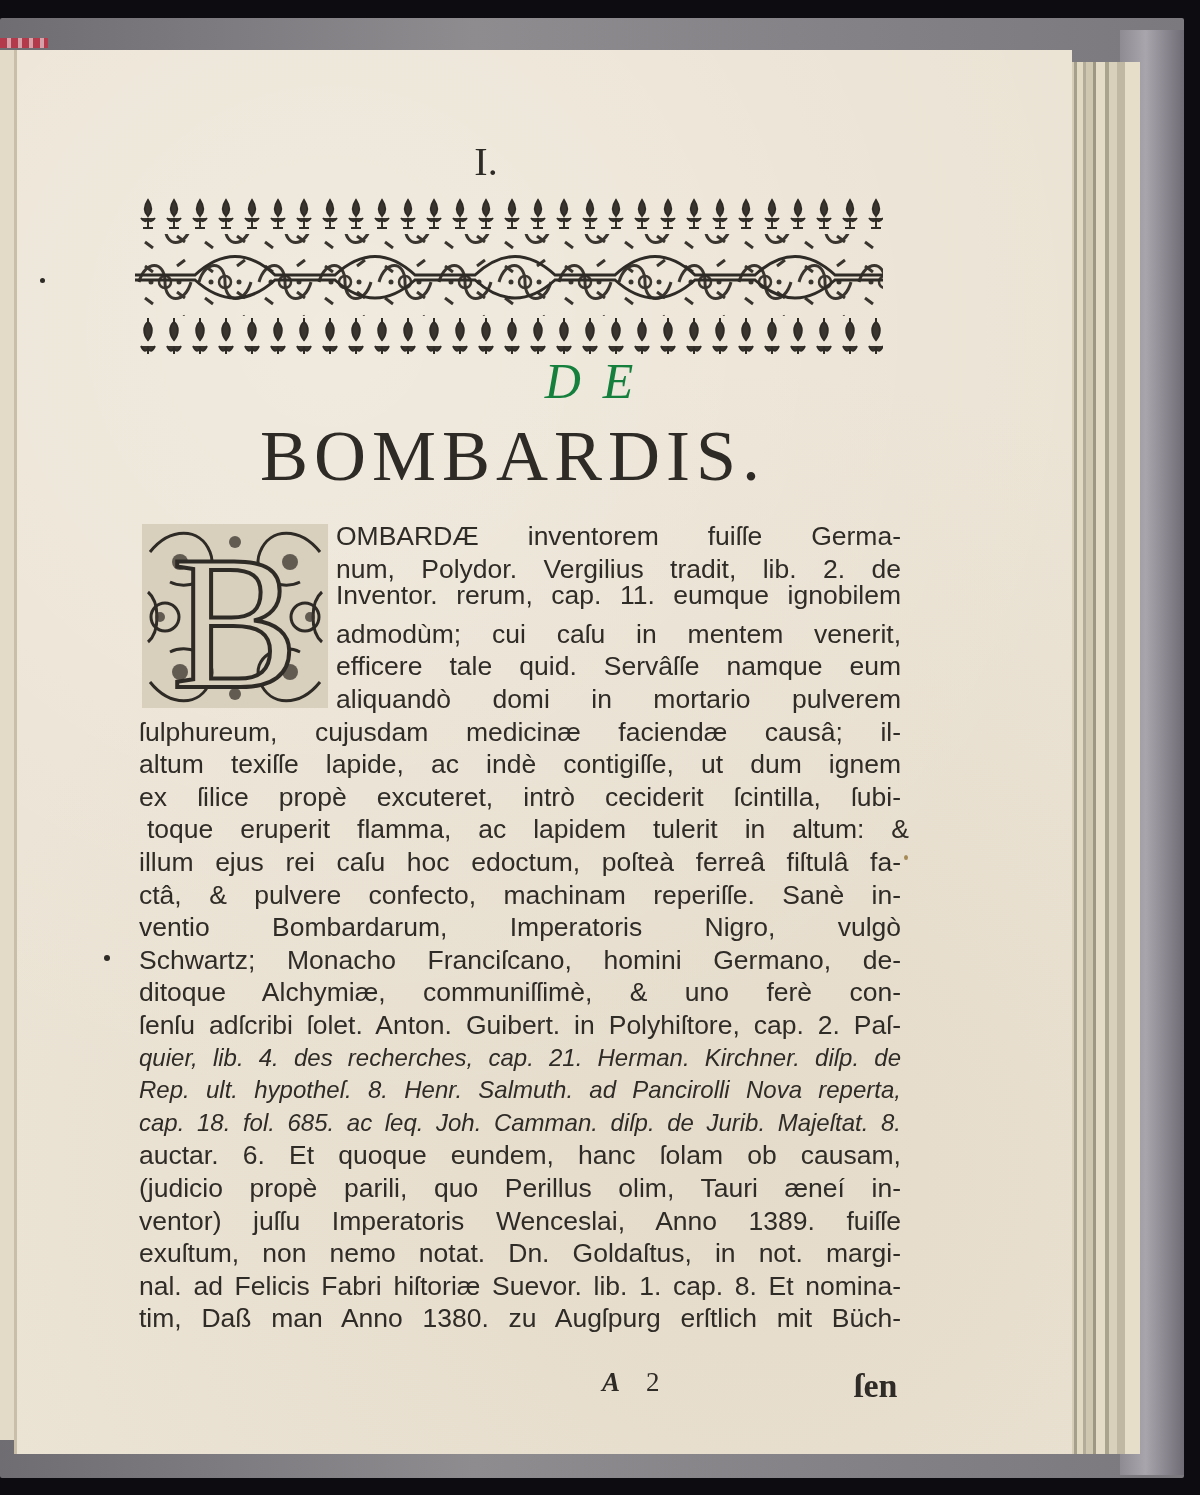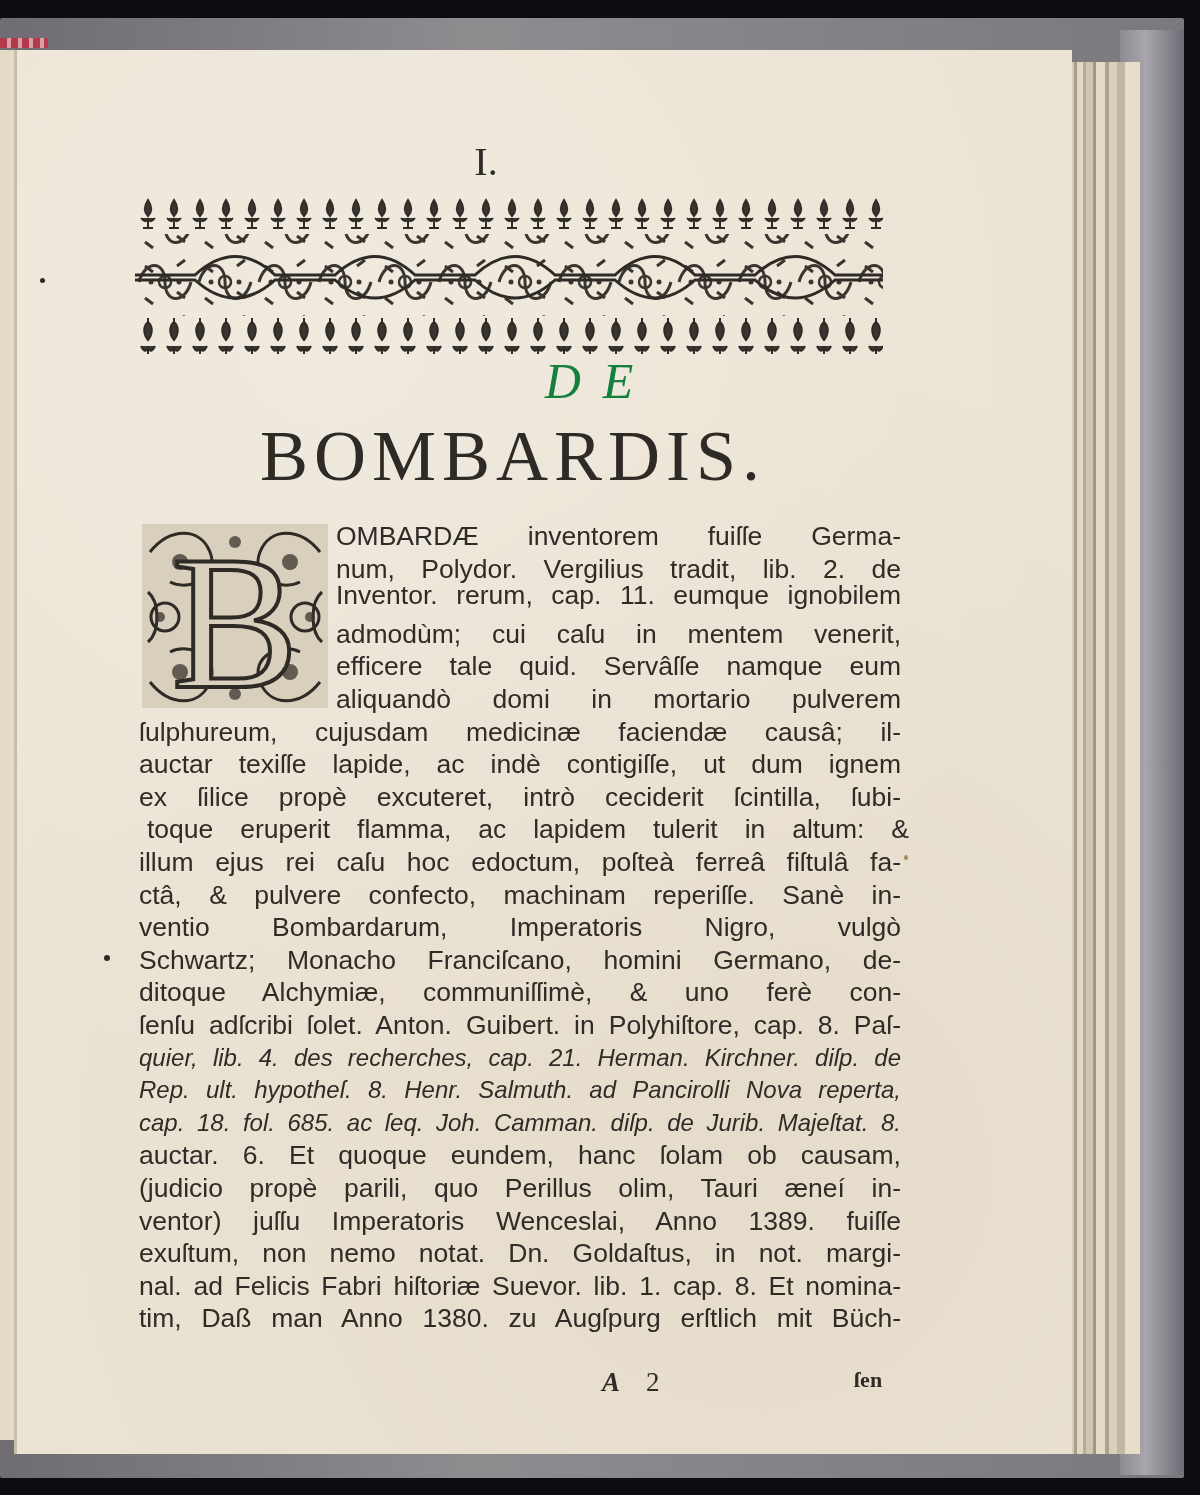--- a/index.html
+++ b/index.html
@@ -65,21 +65,21 @@
   }
   .text-line.indented { left: 336px; width: 565px; }
   .text-line.cite { font-style: italic; font-size: 24px; }
   .sig {
     position: absolute; top: 1367px; font-family: "Liberation Serif", serif;
     font-size: 27px; color: #2f2b26;
   }
   .sig-a { left: 602px; font-style: italic; font-weight: bold; }
   .sig-n { left: 646px; }
   .catch { position: absolute; left: 854px; top: 1367px;
-    font-family: "Liberation Serif", serif; font-weight: bold; font-size: 22px; color:#2f2b26; }
+    font-family: "Liberation Serif", serif; font-weight: bold; font-size: 34px; color:#2f2b26; }
   .speck { position:absolute; background:#2e2a25; border-radius:50%; }
 </style>
 </head>
 <body>
 
 <div class="cover"></div>
 <div class="cover-right"></div>
 <div class="redmark"></div>
 <div class="page-edges"></div>
 <div class="gutter-strip"></div>
@@ -140,29 +140,29 @@
 </svg>
 
 <div id="lines">
     <div class="text-line indented" style="top: 520px;">OMBARDÆ inventorem fuiſſe Germa-</div>
     <div class="text-line indented" style="top: 552.6px;">num, Polydor. Vergilius tradit, lib. 2. de</div>
     <div class="text-line indented" style="top: 579px;">Inventor. rerum, cap. 11. eumque ignobilem</div>
     <div class="text-line indented" style="top: 617.8px;">admodùm; cui caſu in mentem venerit,</div>
     <div class="text-line indented" style="top: 650.4px;">efficere tale quid. Servâſſe namque eum</div>
     <div class="text-line indented" style="top: 683px;">aliquandò domi in mortario pulverem</div>
     <div class="text-line" style="top: 715.6px;">ſulphureum, cujusdam medicinæ faciendæ causâ; il-</div>
-    <div class="text-line" style="top: 748.2px;">auctar texiſſe lapide, ac indè contigiſſe, ut dum ignem</div>
+    <div class="text-line" style="top: 748.2px;">altum texiſſe lapide, ac indè contigiſſe, ut dum ignem</div>
     <div class="text-line" style="top: 780.8px;">ex ſilice propè excuteret, intrò ceciderit ſcintilla, ſubi-</div>
     <div class="text-line" style="top: 813.4px; margin-left: 8px;">toque eruperit flamma, ac lapidem tulerit in altum: &amp;</div>
     <div class="text-line" style="top: 846px;">illum ejus rei caſu hoc edoctum, poſteà ferreâ fiſtulâ fa-</div>
     <div class="text-line" style="top: 878.6px;">ctâ, &amp; pulvere confecto, machinam reperiſſe. Sanè in-</div>
     <div class="text-line" style="top: 911.2px;">ventio Bombardarum, Imperatoris Nigro, vulgò</div>
     <div class="text-line" style="top: 943.8px;">Schwartz; Monacho Franciſcano, homini Germano, de-</div>
     <div class="text-line" style="top: 976.4px;">ditoque Alchymiæ, communiſſimè, &amp; uno ferè con-</div>
-    <div class="text-line" style="top: 1009px;">ſenſu adſcribi ſolet. Anton. Guibert. in Polyhiſtore, cap. 8. Paſ-</div>
+    <div class="text-line" style="top: 1009px;">ſenſu adſcribi ſolet. Anton. Guibert. in Polyhiſtore, cap. 2. Paſ-</div>
     <div class="text-line cite" style="top: 1041.6px;">quier, lib. 4. des recherches, cap. 21. Herman. Kirchner. diſp. de</div>
     <div class="text-line cite" style="top: 1074.2px;">Rep. ult. hypotheſ. 8. Henr. Salmuth. ad Pancirolli Nova reperta,</div>
     <div class="text-line cite" style="top: 1106.8px;">cap. 18. fol. 685. ac ſeq. Joh. Camman. diſp. de Jurib. Majeſtat. 8.</div>
     <div class="text-line" style="top: 1139.4px;">auctar. 6. Et quoque eundem, hanc ſolam ob causam,</div>
     <div class="text-line" style="top: 1172px;">(judicio propè parili, quo Perillus olim, Tauri æneí in-</div>
     <div class="text-line" style="top: 1204.6px;">ventor) juſſu Imperatoris Wenceslai, Anno 1389. fuiſſe</div>
     <div class="text-line" style="top: 1237.2px;">exuſtum, non nemo notat. Dn. Goldaſtus, in not. margi-</div>
     <div class="text-line" style="top: 1269.8px;">nal. ad Felicis Fabri hiſtoriæ Suevor. lib. 1. cap. 8. Et nomina-</div>
     <div class="text-line" style="top: 1302.4px;">tim, Daß man Anno 1380. zu Augſpurg erſtlich mit Büch-</div>
   </div>

